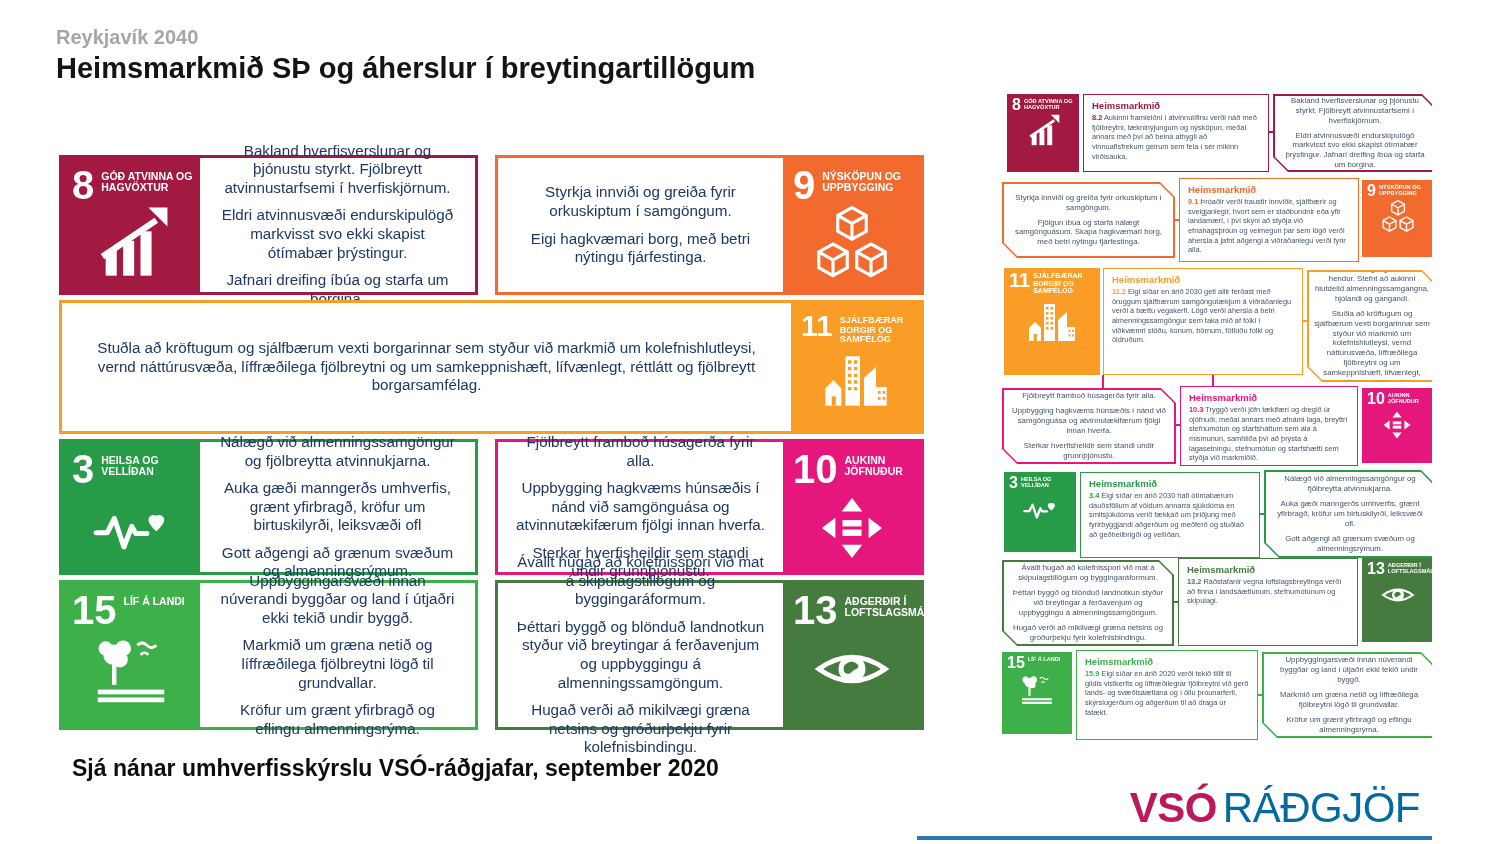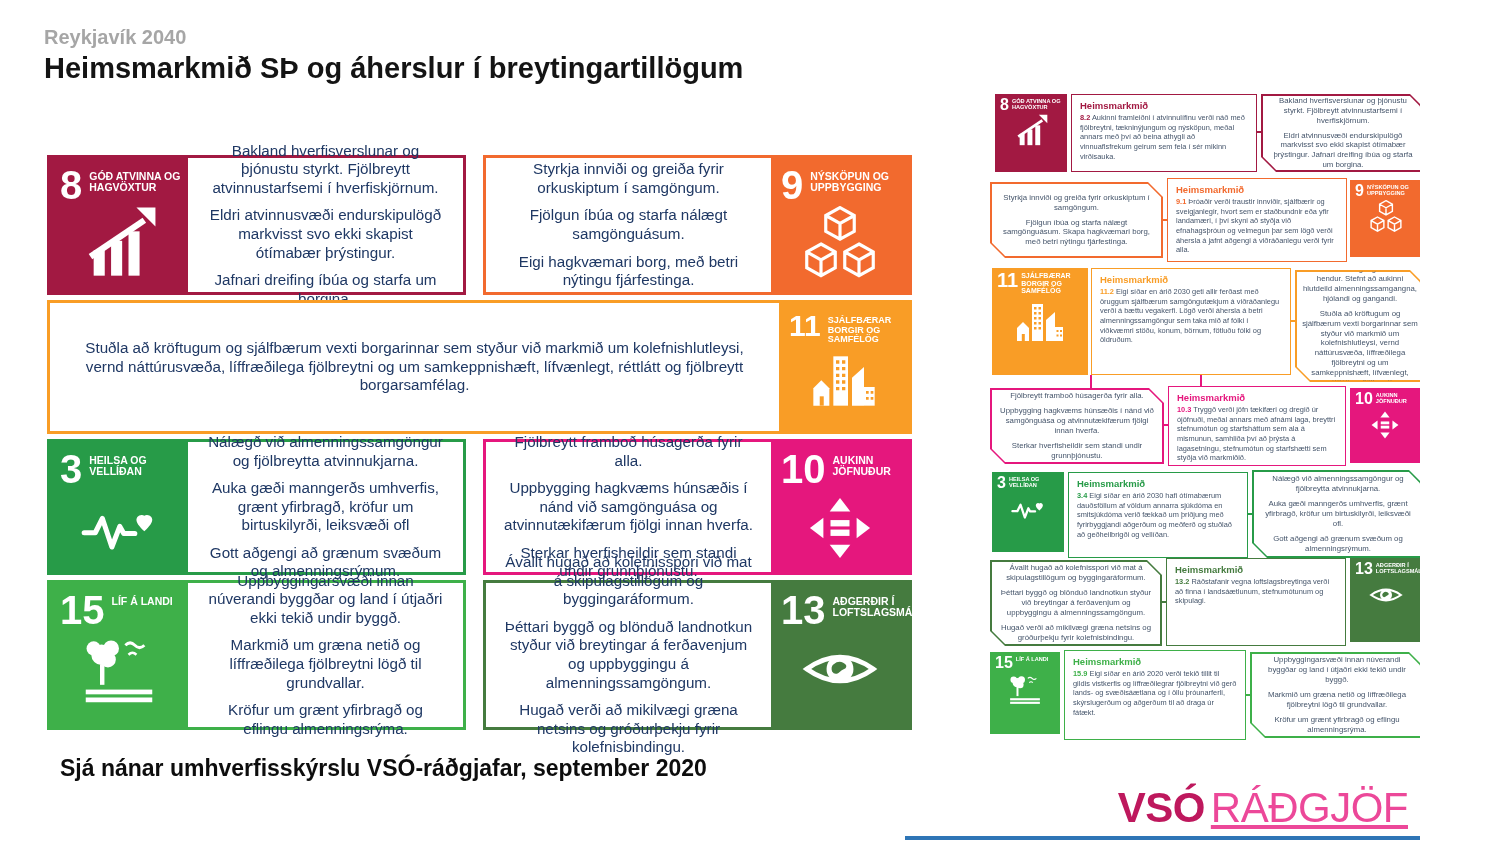--- a/index.html
+++ b/index.html
@@ -1,17 +1,17 @@
 <!DOCTYPE html>
 <html><head>
 <meta charset="utf-8">
 <style>
   html,body{margin:0;padding:0;background:#fff;}
   .slide{position:relative;width:1420px;height:844px;background:#fff;overflow:hidden;
-         font-family:"Liberation Sans","DejaVu Sans",sans-serif;color:#1F3864;}
+         font-family:"Liberation Sans","DejaVu Sans",sans-serif;color:#1F3864;margin-left:12px;}
   .eyebrow{position:absolute;left:44px;top:26px;font-size:20px;font-weight:700;color:#A6A6A6;}
   .title{position:absolute;left:44px;top:52px;margin:0;font-size:29px;font-weight:700;color:#141414;}
 
   
   .bigbox{position:absolute;display:flex;background:#fff;border:3px solid var(--c);box-sizing:border-box;}
   .tile{background:var(--tile);color:#fff;flex:0 0 auto;display:flex;flex-direction:column;box-sizing:border-box;}
   .tile-head{display:flex;gap:7px;padding:10px 6px 0 10px;align-items:flex-start;}
   .tile-num{font-size:40px;font-weight:700;line-height:.85;}
   .tile-label{font-size:10.5px;font-weight:700;line-height:1.08;padding-top:3px;text-transform:uppercase;}
   .glyph{width:76px;height:76px;margin:4px auto 6px;}
@@ -45,21 +45,21 @@
               clip-path:polygon(0 0,calc(100% - 14px) 0,100% 14px,100% 100%,14px 100%,0 calc(100% - 14px));
               padding:3px 8px;box-sizing:border-box;}
   .note-inner p{margin:2.5px 0;text-align:center;font-size:7.8px;line-height:1.28;color:#44546A;}
 
   .connector{position:absolute;}
 
   
   .footer-note{position:absolute;left:60px;top:755px;font-size:23px;font-weight:700;color:#0d0d0d;}
   .logo{position:absolute;top:784px;right:12px;font-size:42px;letter-spacing:-.5px;}
   .logo-vso{font-weight:700;color:#be185d;}
-  .logo-radgjof{font-weight:400;color:#ec4899;margin-left:6px;text-decoration:underline;}
+  .logo-radgjof{font-weight:400;color:#0369a1;margin-left:6px;}
   .bottom-line{position:absolute;left:905px;top:836px;width:595px;height:4px;background:#2E75B6;}
   .defs{position:absolute;width:0;height:0;}
 </style>
 </head>
 <body>
 
 <div class="slide">
 
   <svg class="defs" aria-hidden="true">
     <defs>
@@ -133,21 +133,20 @@
     <div class="btext">
         <p>Bakland hverfisverslunar og þjónustu styrkt. Fjölbreytt atvinnustarfsemi í hverfiskjörnum.</p>
         <p>Eldri atvinnusvæði endurskipulögð markvisst svo ekki skapist ótímabær þrýstingur.</p>
         <p>Jafnari dreifing íbúa og starfa um borgina.</p>
       </div>
   </div>
 
   <div class="bigbox" style="--c:#F26A2E;left:483px;top:155px;width:429px;height:140px;">
     <div class="btext">
         <p>Styrkja innviði og greiða fyrir orkuskiptum í samgöngum.</p>
-        <p>Fjölgun íbúa og starfa nálægt samgönguásum.</p>
         <p>Eigi hagkvæmari borg, með betri nýtingu fjárfestinga.</p>
       </div>
     <div class="tile" style="--tile:#F26A2E;width:138px;">
       <div class="tile-head">
           <span class="tile-num">9</span>
           <span class="tile-label">NÝSKÖPUN OG UPPBYGGING</span>
         </div>
       <svg class="glyph" viewBox="0 0 48 48">
           <use href="#s9"></use>
         </svg>

